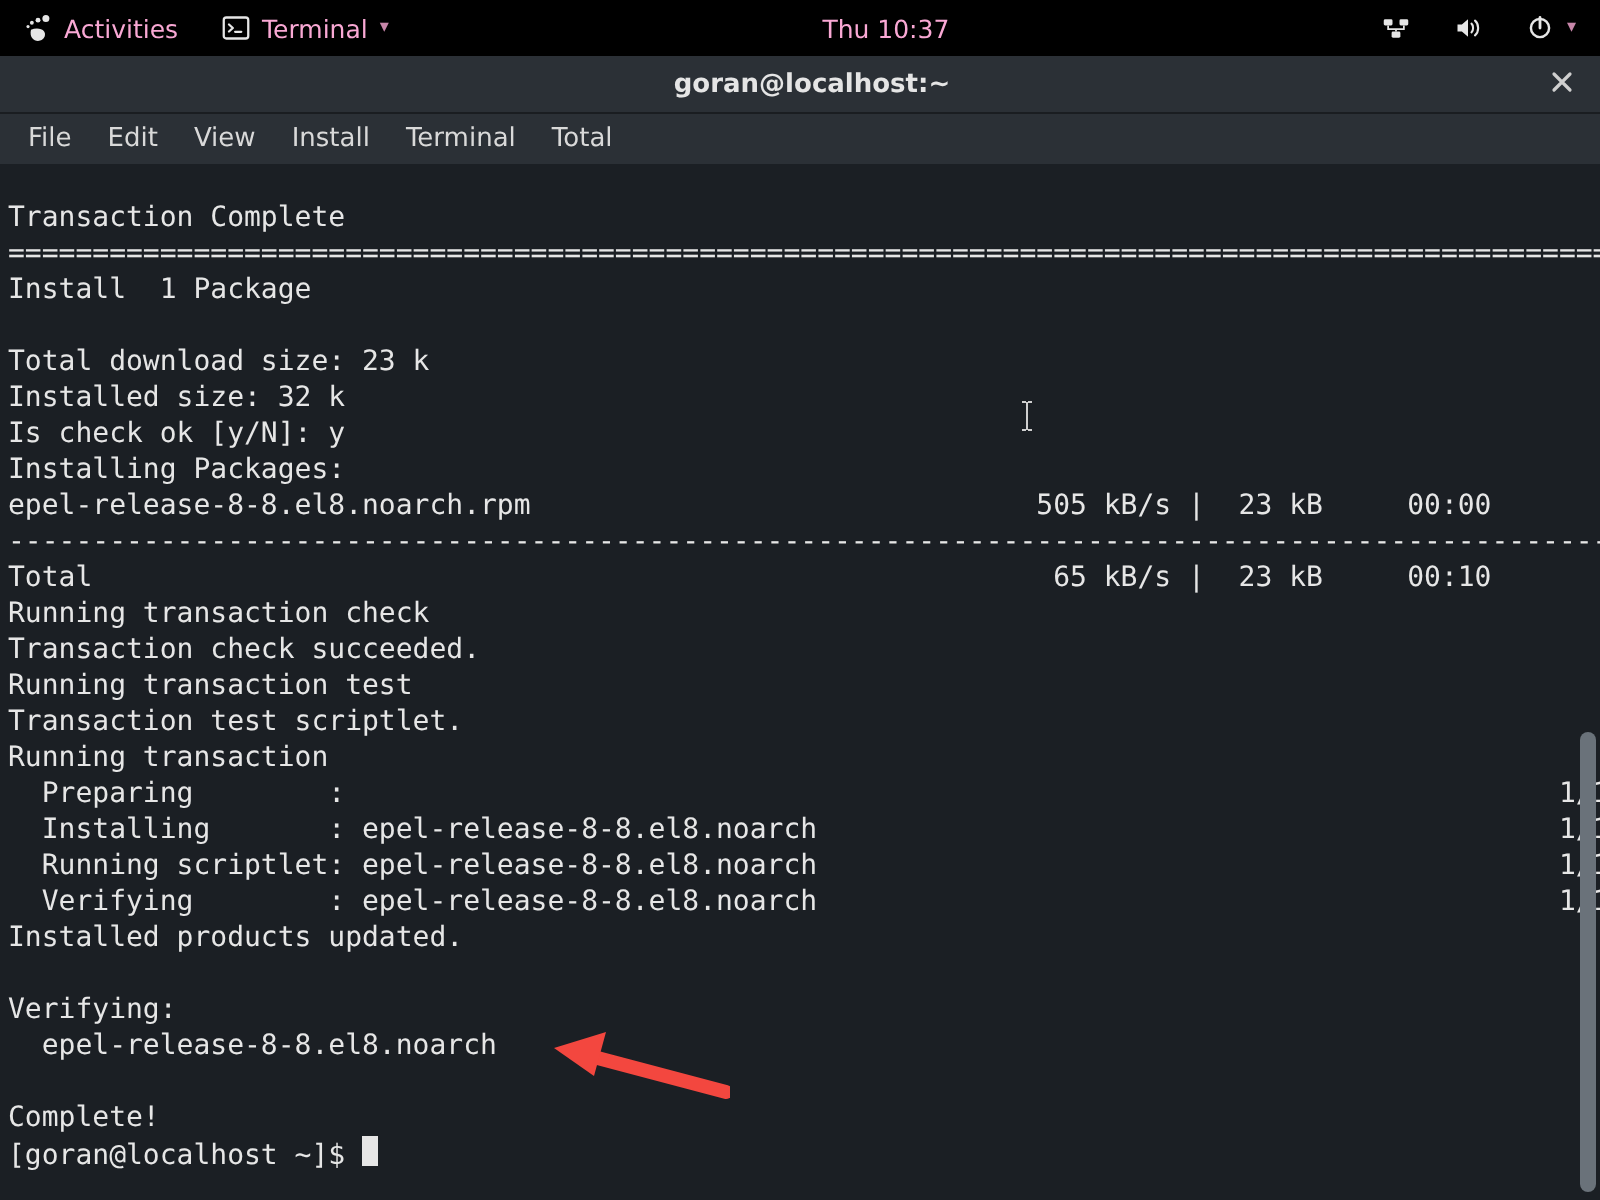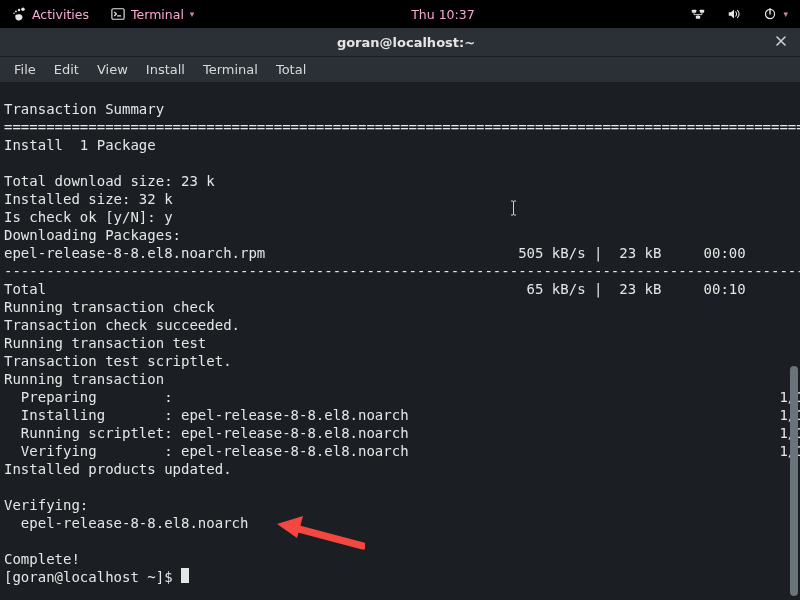--- a/index.html
+++ b/index.html
@@ -114,28 +114,28 @@
   <div class="menu">File</div>
   <div class="menu">Edit</div>
   <div class="menu">View</div>
   <div class="menu">Install</div>
   <div class="menu">Terminal</div>
   <div class="menu">Total</div>
 </div>
 
 <div class="termwrap">
 <pre class="terminal"><span></span>
-<span>Transaction Summary</span>
+<span>Transaction Complete</span>
 <span>================================================================================================</span>
 <span>Install  1 Package</span>
 <span></span>
 <span>Total download size: 23 k</span>
 <span>Installed size: 32 k</span>
 <span>Is check ok [y/N]: y</span>
-<span>Downloading Packages:</span>
+<span>Installing Packages:</span>
 <span>epel-release-8-8.el8.noarch.rpm                              505 kB/s |  23 kB     00:00    </span>
 <span>------------------------------------------------------------------------------------------------</span>
 <span>Total                                                         65 kB/s |  23 kB     00:10    </span>
 <span>Running transaction check</span>
 <span>Transaction check succeeded.</span>
 <span>Running transaction test</span>
 <span>Transaction test scriptlet.</span>
 <span>Running transaction</span>
 <span>  Preparing        :                                                                        1/1 </span>
 <span>  Installing       : epel-release-8-8.el8.noarch                                            1/1 </span>

